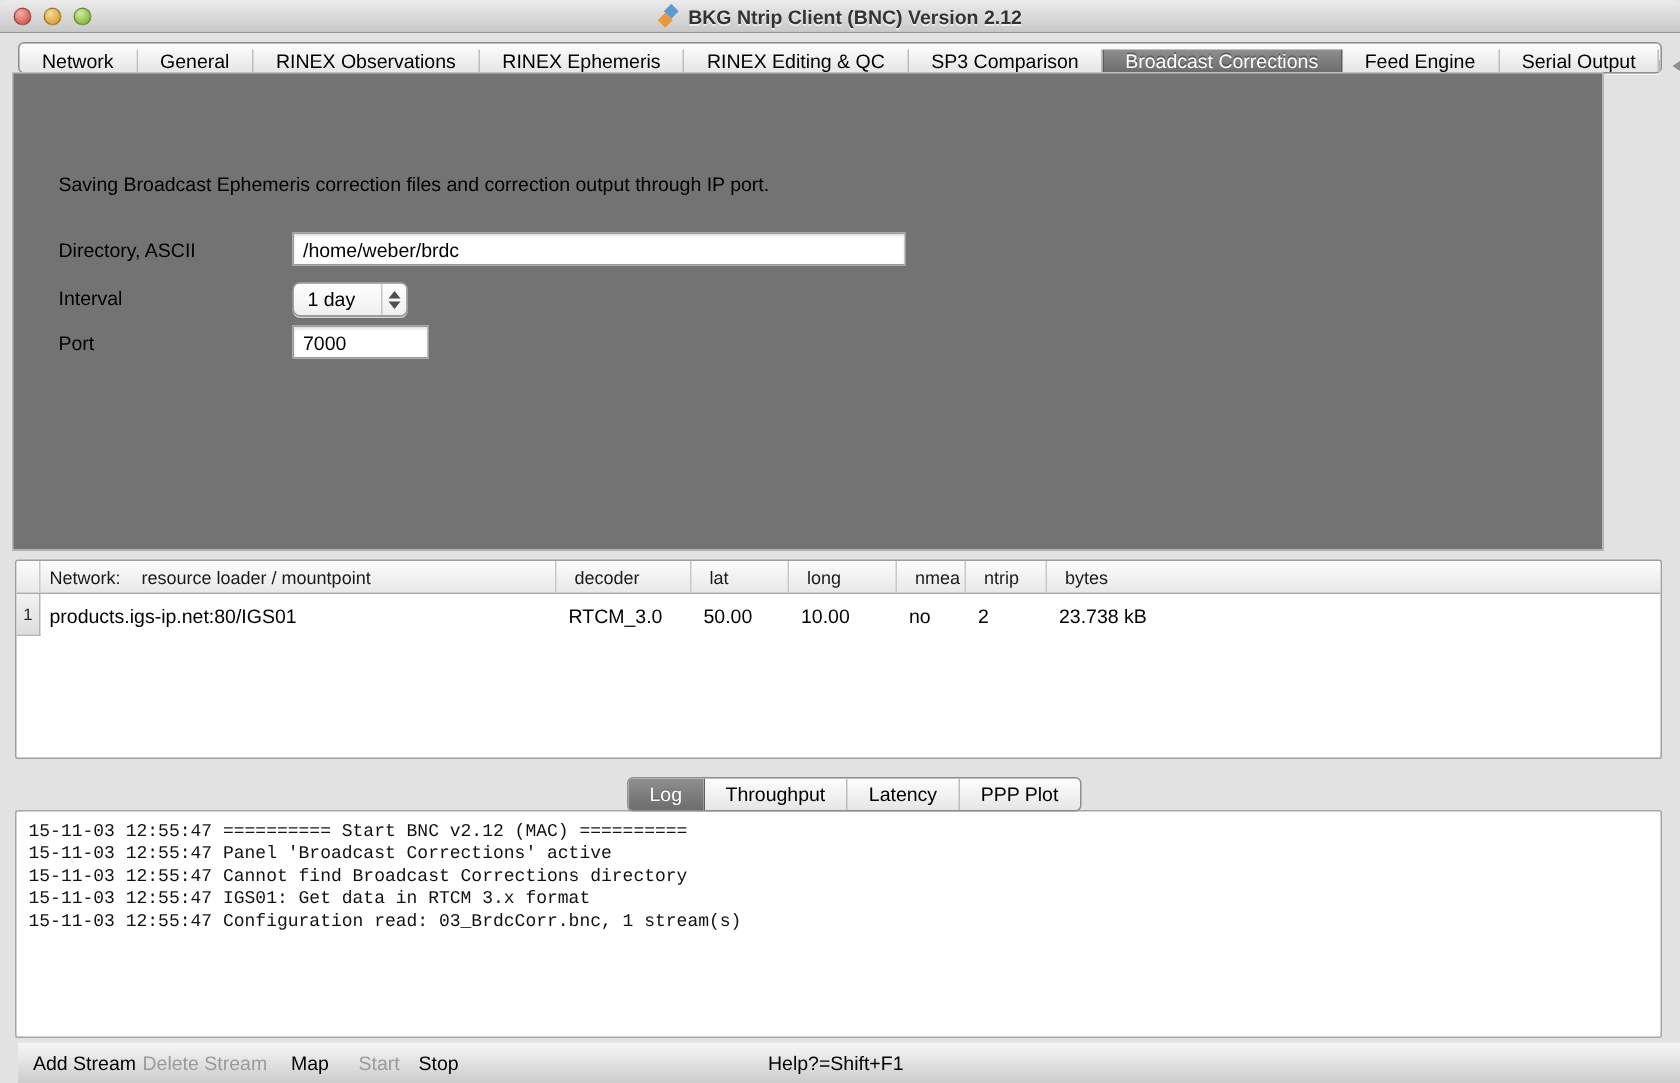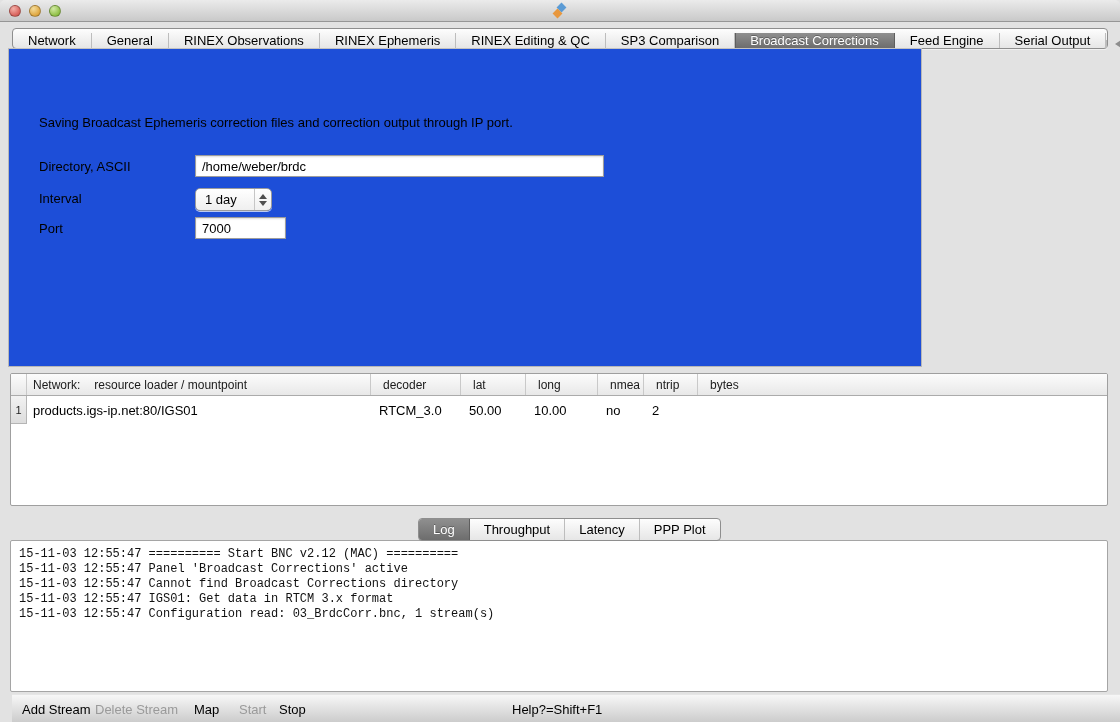--- a/index.html
+++ b/index.html
@@ -57,22 +57,22 @@
     background:linear-gradient(var(--tab-selected-top),var(--tab-selected-bottom));
     color:#fff;border-right:1px solid #5e5e5e;
     box-shadow:inset 1px 0 0 #5e5e5e;
     text-shadow:0 -1px 0 rgba(0,0,0,.3);
   }
   .tab-arrows{margin-left:auto;display:flex;align-items:stretch;border-left:1px solid #bdbdbd;}
   .arrowbtn{width:21px;display:flex;align-items:center;justify-content:center;}
   .tri-left{width:0;height:0;border-top:4px solid transparent;border-bottom:4px solid transparent;border-right:6px solid #8d8d8d;}
   
   .pane{
-    position:absolute;left:8px;top:48px;width:914px;height:319px;
-    border:1px solid #b7b7b7;border-top-color:#c2c2c2;background:#1d4ed8;
+    position:absolute;left:8px;top:48px;width:1061px;height:319px;
+    border:1px solid #b7b7b7;border-top-color:#c2c2c2;background:#737373;
   }
   .desc{position:absolute;left:30px;top:66px;}
   .flabel{position:absolute;left:30px;}
   .l1{top:110px;} .l2{top:142px;} .l3{top:172px;}
   .tinput{
     position:absolute;left:186px;height:22px;
     border:1px solid #9c9c9c;background:#fff;
     padding:0 6px;font-family:"Liberation Sans",sans-serif;font-size:13px;
     box-shadow:inset 0 1px 2px rgba(0,0,0,.14);
   }
@@ -160,20 +160,21 @@
   <div class="traffic">
     <span class="tl red"></span>
     <span class="tl yellow"></span>
     <span class="tl green"></span>
   </div>
   <div class="title-wrap">
     <span class="logo">
         <i class="d1"></i>
         <i class="d2"></i>
       </span>
+    <span class="title-text">BKG Ntrip Client (BNC) Version 2.12</span>
   </div>
 </div>
 
 <div class="tabstrip">
   <div class="tab">Network</div>
   <div class="tab">General</div>
   <div class="tab">RINEX Observations</div>
   <div class="tab">RINEX Ephemeris</div>
   <div class="tab">RINEX Editing &amp; QC</div>
   <div class="tab">SP3 Comparison</div>
@@ -221,20 +222,21 @@
     <div class="cell hcol col-bytes">bytes</div>
   </div>
   <div class="trow">
     <div class="cell gutter">1</div>
     <div class="cell col-mount">products.igs-ip.net:80/IGS01</div>
     <div class="cell bcol col-decoder">RTCM_3.0</div>
     <div class="cell bcol col-lat">50.00</div>
     <div class="cell bcol col-long">10.00</div>
     <div class="cell bcol col-nmea">no</div>
     <div class="cell bcol col-ntrip">2</div>
+    <div class="cell bcol col-bytes">23.738 kB</div>
   </div>
 </div>
 
 <div class="logtabs">
   <div class="ltab sel">Log</div>
   <div class="ltab">Throughput</div>
   <div class="ltab">Latency</div>
   <div class="ltab last">PPP Plot</div>
 </div>
 

